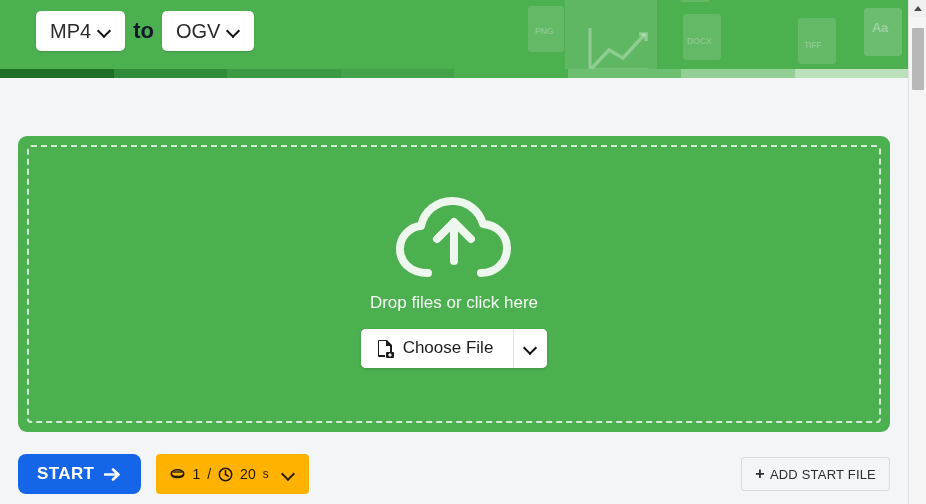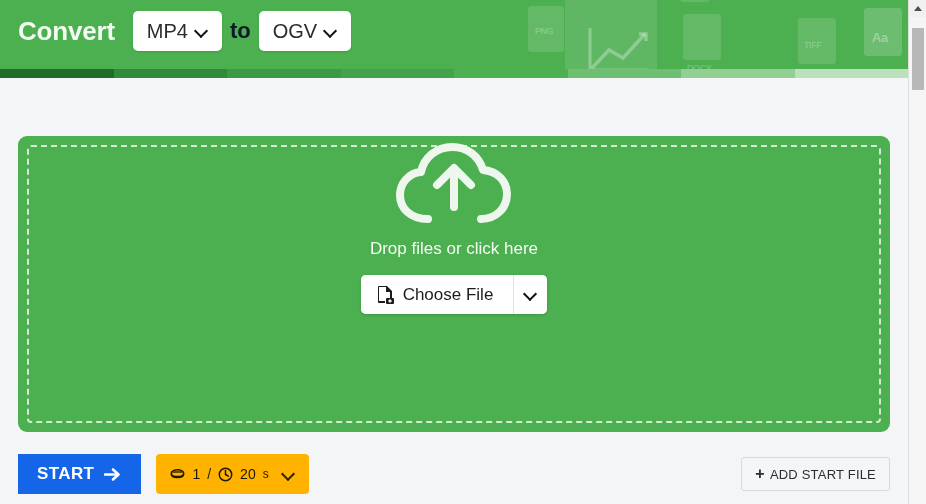--- a/index.html
+++ b/index.html
@@ -155,20 +155,21 @@
   }
 
   .dropzone {
     width: 100%;
     height: 100%;
     border: 2px dashed rgba(255,255,255,0.75);
     border-radius: 4px;
     display: flex;
     flex-direction: column;
     align-items: center;
+    justify-content: center;
     cursor: pointer;
   }
 
   .cloud-icon { margin-top: -6px; }
 
   .drop-text {
     color: #f4fbf4;
     font-size: 17px;
     margin-top: 10px;
     margin-bottom: 16px;
@@ -215,21 +216,21 @@
     height: 40px;
   }
 
   .start-btn {
     display: flex;
     align-items: center;
     gap: 10px;
     background: #1565e8;
     color: #fff;
     border: none;
-    border-radius: 0;
+    border-radius: 8px;
     height: 40px;
     padding: 0 19px;
     font-size: 17px;
     font-weight: bold;
     letter-spacing: 0.4px;
     cursor: pointer;
     font-family: "Liberation Sans", sans-serif;
   }
 
   .credits-btn {
@@ -337,33 +338,32 @@
         <div class="deco-tag" style="left:535px; top:26px;">PNG</div>
 
         <div class="deco-big"></div>
         <svg class="deco" style="z-index:2;" width="908" height="78" viewBox="0 0 908 78">
           <polyline points="592,68 609,50 623,58 645,34" fill="none" stroke="rgba(255,255,255,0.30)" stroke-width="3.4"></polyline>
           <polyline points="639,34 646,34 646,41" fill="none" stroke="rgba(255,255,255,0.30)" stroke-width="3.4"></polyline>
           <polyline points="590,28 590,70 648,70" fill="none" stroke="rgba(255,255,255,0.30)" stroke-width="3"></polyline>
         </svg>
 
         <div class="deco-doc" style="left:683px; top:14px; width:38px; height:46px;"></div>
-        <div class="deco-tag" style="left:687px; top:36px;margin-top:27px;">DOCX</div>
+        <div class="deco-tag" style="left:687px; top:36px;">DOCX</div>
 
         <div class="deco-doc" style="left:798px; top:18px; width:38px; height:46px;"></div>
         <div class="deco-tag" style="left:804px; top:40px;">TIFF</div>
 
         <div class="deco-doc" style="left:864px; top:8px; width:38px; height:48px; background:rgba(255,255,255,0.18);"></div>
-        <div class="deco-tag" style="left:872px; top:30px; font-size:13px; color:rgba(255,255,255,0.32);">Aa</div>
+        <div class="deco-tag" style="left:872px; top:20px; font-size:13px; color:rgba(255,255,255,0.32);">Aa</div>
 
         <div class="deco-doc" style="left:680px; top:-14px; width:30px; height:16px;"></div>
       </div>
 
       <div class="header-inner">
-        <span class="convert-word">Convert</span>
 
         <div class="fmt-select">
           <span class="fmt-label">MP4</span>
           <span class="chev"></span>
         </div>
 
         <span class="to-word">to</span>
 
         <div class="fmt-select second">
           <span class="fmt-label">OGV</span>

